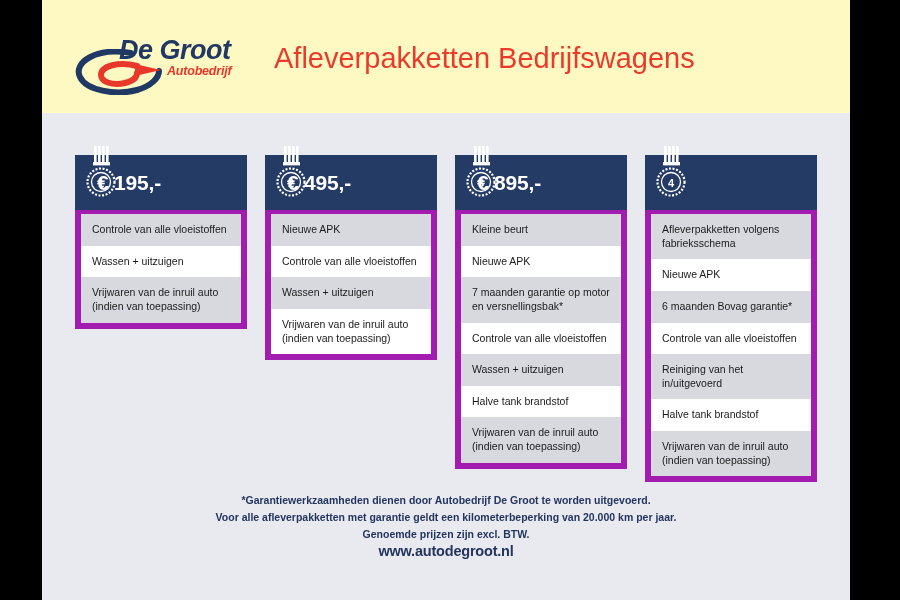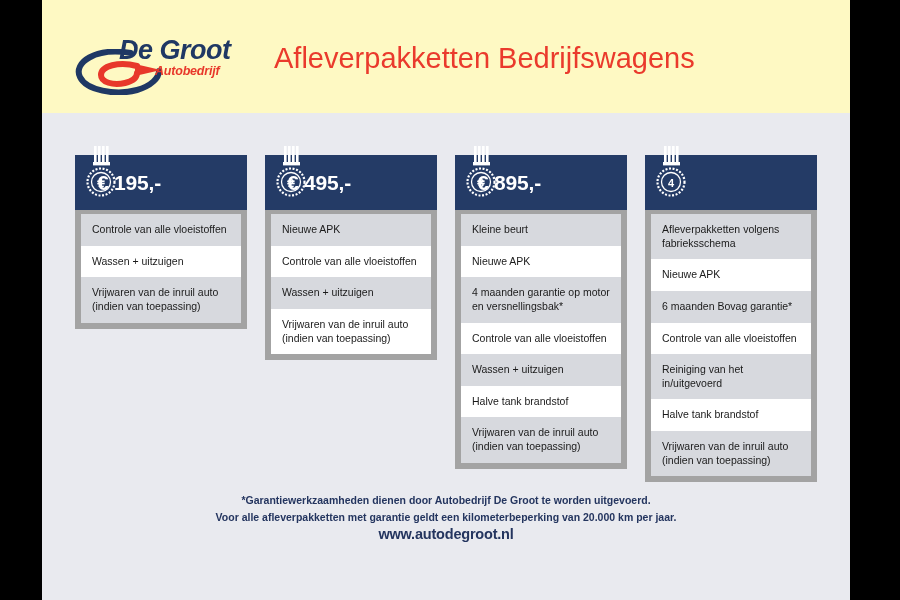--- a/index.html
+++ b/index.html
@@ -59,21 +59,21 @@
     top: 2px;
     font-size: 27px;
     font-weight: bold;
     font-style: italic;
     color: #1f3864;
     letter-spacing: -0.5px;
     white-space: nowrap;
   }
   .logo-sub {
     position: absolute;
-    left: 80px;
+    left: 92px;
     top: 31px;
     font-size: 12.5px;
     font-weight: bold;
     font-style: italic;
     color: #e8382a;
     letter-spacing: -0.2px;
     white-space: nowrap;
   }
   .logo-swoosh {
     position: absolute;
@@ -129,21 +129,21 @@
     text-align: left;
     padding-left: 22px;
     box-sizing: border-box;
     color: #ffffff;
     font-size: 21px;
     font-weight: bold;
     letter-spacing: -0.2px;
     white-space: nowrap;
   }
   .card-body {
-    background: #a3a3a3;
+    background: #a21caf;
     padding: 4px 0 6px 0;
   }
   .feature {
     font-size: 10.5px;
     color: #1a1a1a;
     line-height: 1.3;
     padding: 9px 11px 9px 11px;
     margin: 0 6px;
   }
   .feature.shade { background: #d7d9de; }
@@ -248,21 +248,21 @@
                 <rect x="9" y="16" width="17" height="3.4" fill="#ffffff"></rect>
                 <circle cx="17" cy="36" r="13.5" fill="none" stroke="#ffffff" stroke-width="2.2" stroke-dasharray="2 1.6"></circle>
                 <circle cx="17" cy="36" r="9.5" fill="none" stroke="#ffffff" stroke-width="1.3"></circle>
                 <text x="17" y="40.5" text-anchor="middle" font-family="Liberation Sans, sans-serif" font-size="11" font-weight="bold" fill="#ffffff">3</text>
               </svg></div>
             <div class="price">€ 895,-</div>
           </div>
           <div class="card-body">
             <div class="feature shade">Kleine beurt</div>
             <div class="feature plain">Nieuwe APK</div>
-            <div class="feature shade">4 maanden garantie op motor en versnellingsbak*</div>
+            <div class="feature shade">7 maanden garantie op motor en versnellingsbak*</div>
             <div class="feature plain">Controle van alle vloeistoffen</div>
             <div class="feature shade">Wassen + uitzuigen</div>
             <div class="feature plain">Halve tank brandstof</div>
             <div class="feature shade">Vrijwaren van de inruil auto (indien van toepassing)</div>
           </div>
         </div>
         <div class="card">
           <div class="card-head">
             <div class="medal"><svg viewBox="0 0 34 58" width="34" height="58">
                 <rect x="10" y="0" width="2.6" height="17" fill="#ffffff"></rect>
@@ -283,17 +283,18 @@
             <div class="feature shade">Reiniging van het in/uitgevoerd</div>
             <div class="feature plain">Halve tank brandstof</div>
             <div class="feature shade">Vrijwaren van de inruil auto (indien van toepassing)</div>
           </div>
         </div>
       </div>
 
     <div class="footer">
       <div class="foot-line">*Garantiewerkzaamheden dienen door Autobedrijf De Groot te worden uitgevoerd.</div>
       <div class="foot-line">Voor alle afleverpakketten met garantie geldt een kilometerbeperking van 20.000 km per jaar.</div>
+      <div class="foot-line">Genoemde prijzen zijn excl. BTW.</div>
       <div class="site">www.autodegroot.nl</div>
     </div>
 
   </div>
 </div>
 
 </body></html>

